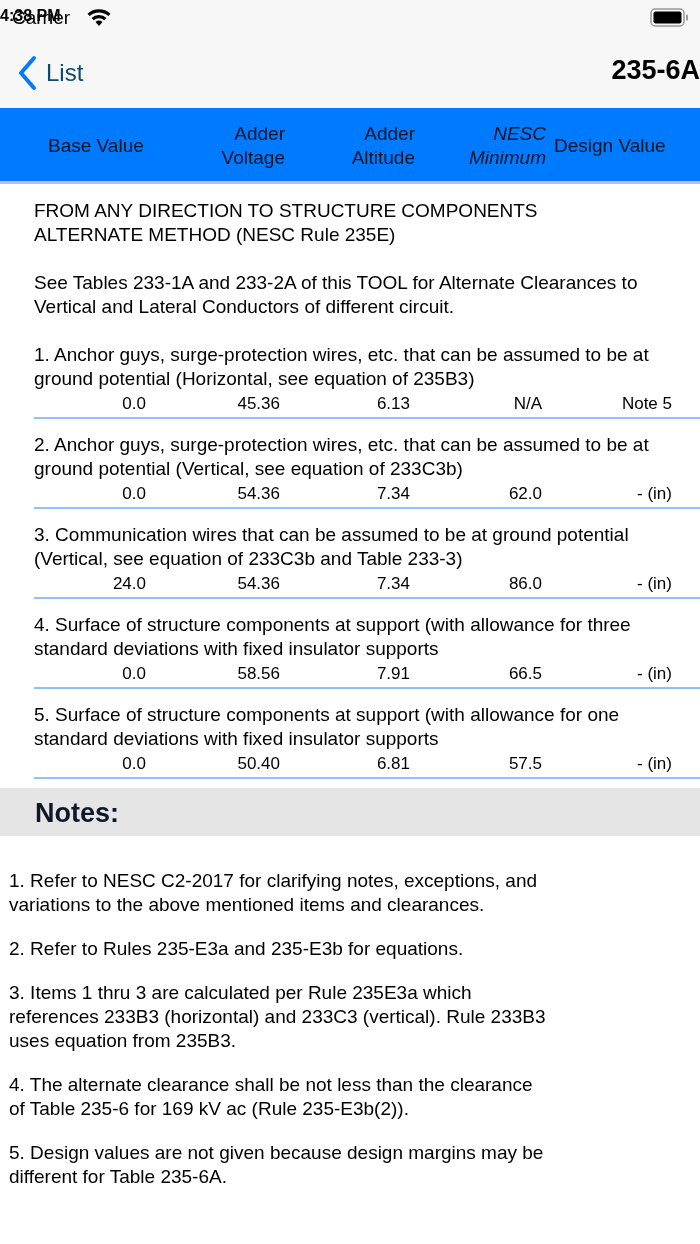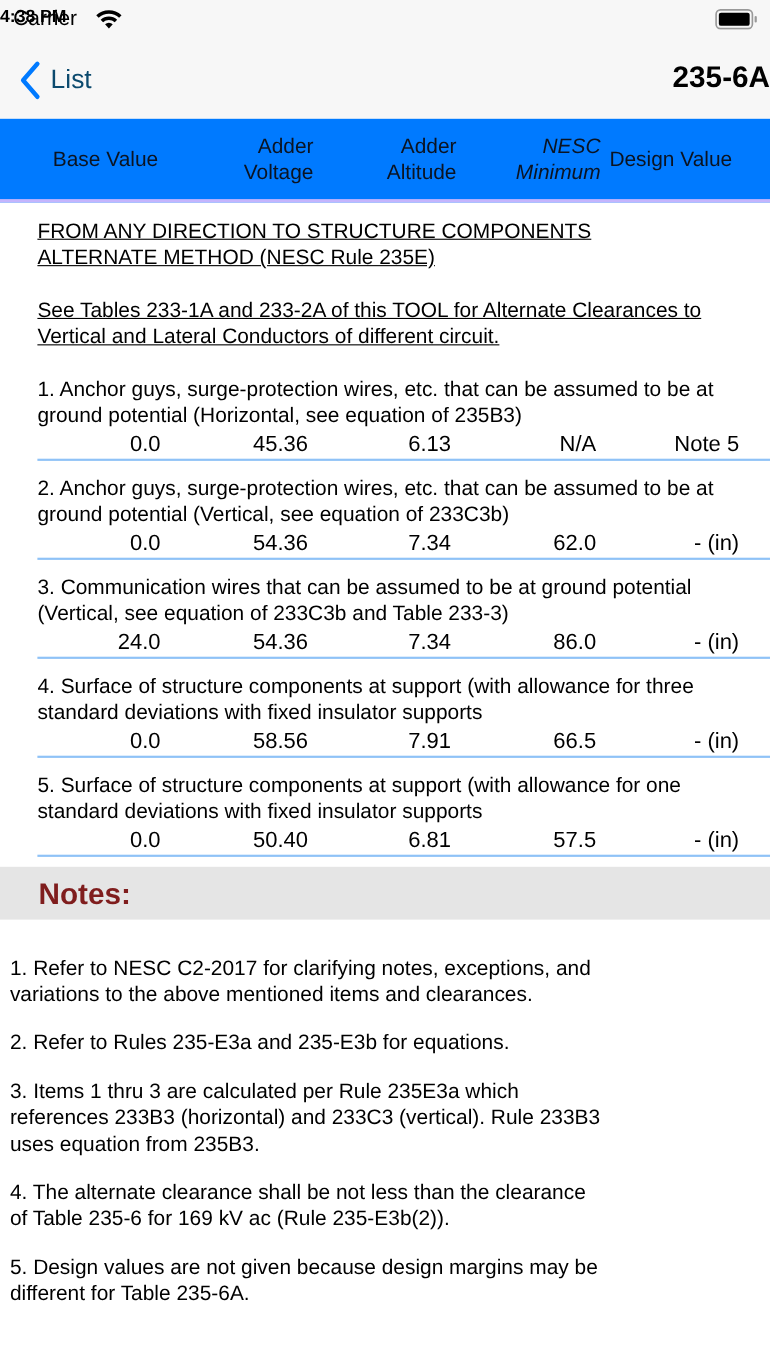--- a/index.html
+++ b/index.html
@@ -21,34 +21,34 @@
   .col-header { position: absolute; top: 108px; left: 0; width: 700px; height: 76px; background: #007aff; border-bottom: 3px solid #c4b5fd; }
   .col-header .ch { position: absolute; font-size: 19px; line-height: 24px; color: #0b1422; text-align: right; }
   .ch-base { left: 48px; top: 26px; text-align: left !important; }
   .ch-volt { left: 190px; width: 95px; top: 14px; }
   .ch-alt { left: 320px; width: 95px; top: 14px; }
   .ch-nesc { left: 450px; width: 96px; top: 14px; font-style: italic; }
   .ch-design { left: 554px; top: 26px; text-align: left !important; }
 
   .content { position: absolute; top: 187px; left: 0; width: 700px; height: 601px; overflow: hidden; }
   .intro { padding-left: 34px; padding-top: 12px; font-size: 19px; line-height: 24px; }
-  .intro p { margin-bottom: 24px; text-decoration: underline; }
+  .intro p { margin-bottom: 24px; }
 
   .row { margin-left: 34px; width: 666px; border-bottom: 2px solid #8fc2f7; margin-bottom: 14px; }
   .row-desc { font-size: 19px; line-height: 24px; padding-right: 10px; }
-  .row-vals { position: relative; height: 26px; font-size: 20px; line-height: 24px; }
+  .row-vals { position: relative; height: 26px; font-size: 17px; line-height: 24px; }
   .row-vals span { position: absolute; top: 1px; text-align: right; }
   .v0 { left: 50px; width: 62px; }
   .v1 { left: 160px; width: 86px; }
   .v2 { left: 300px; width: 76px; }
   .v3 { left: 430px; width: 78px; }
   .v4 { left: 530px; width: 108px; }
 
   .notes-header { position: absolute; top: 788px; left: 0; width: 700px; height: 48px; background: #e5e5e5; }
-  .notes-header span { position: absolute; left: 35px; top: 10px; font-size: 27px; font-weight: bold; color: #7f1d1d; }
+  .notes-header span { position: absolute; left: 35px; top: 10px; font-size: 27px; font-weight: bold; color: #0f172a; }
 
   .notes-body { position: absolute; top: 849px; left: 9px; width: 680px; font-size: 19px; line-height: 24px; }
   .notes-body div { white-space: pre-line; margin-top: 20px; }
 </style>
 </head>
 <body>
 
 <div class="statusbar">
   <span class="sb-carrier">Carrier</span>
   <svg class="sb-wifi" viewBox="0 0 26 22">

